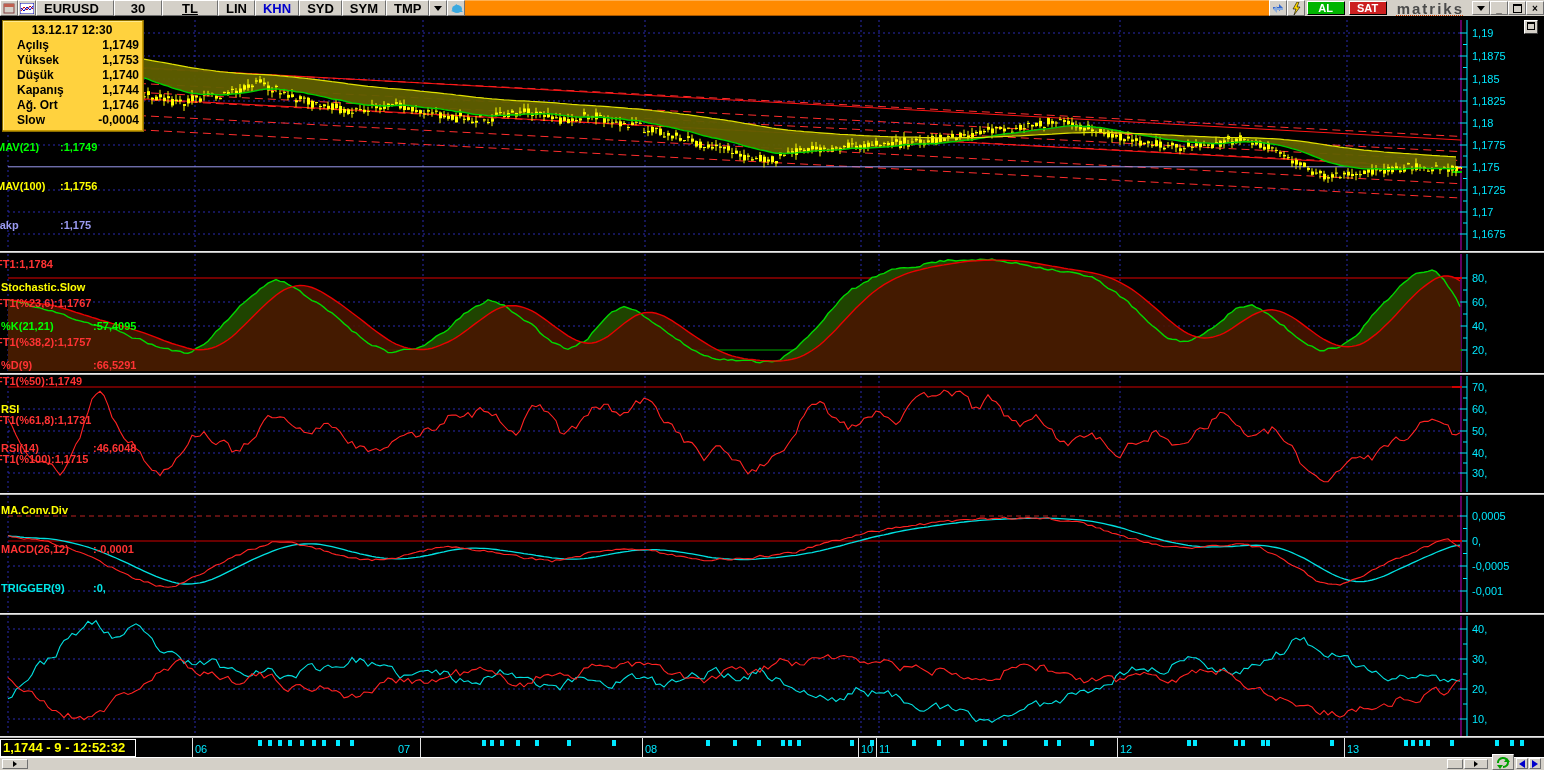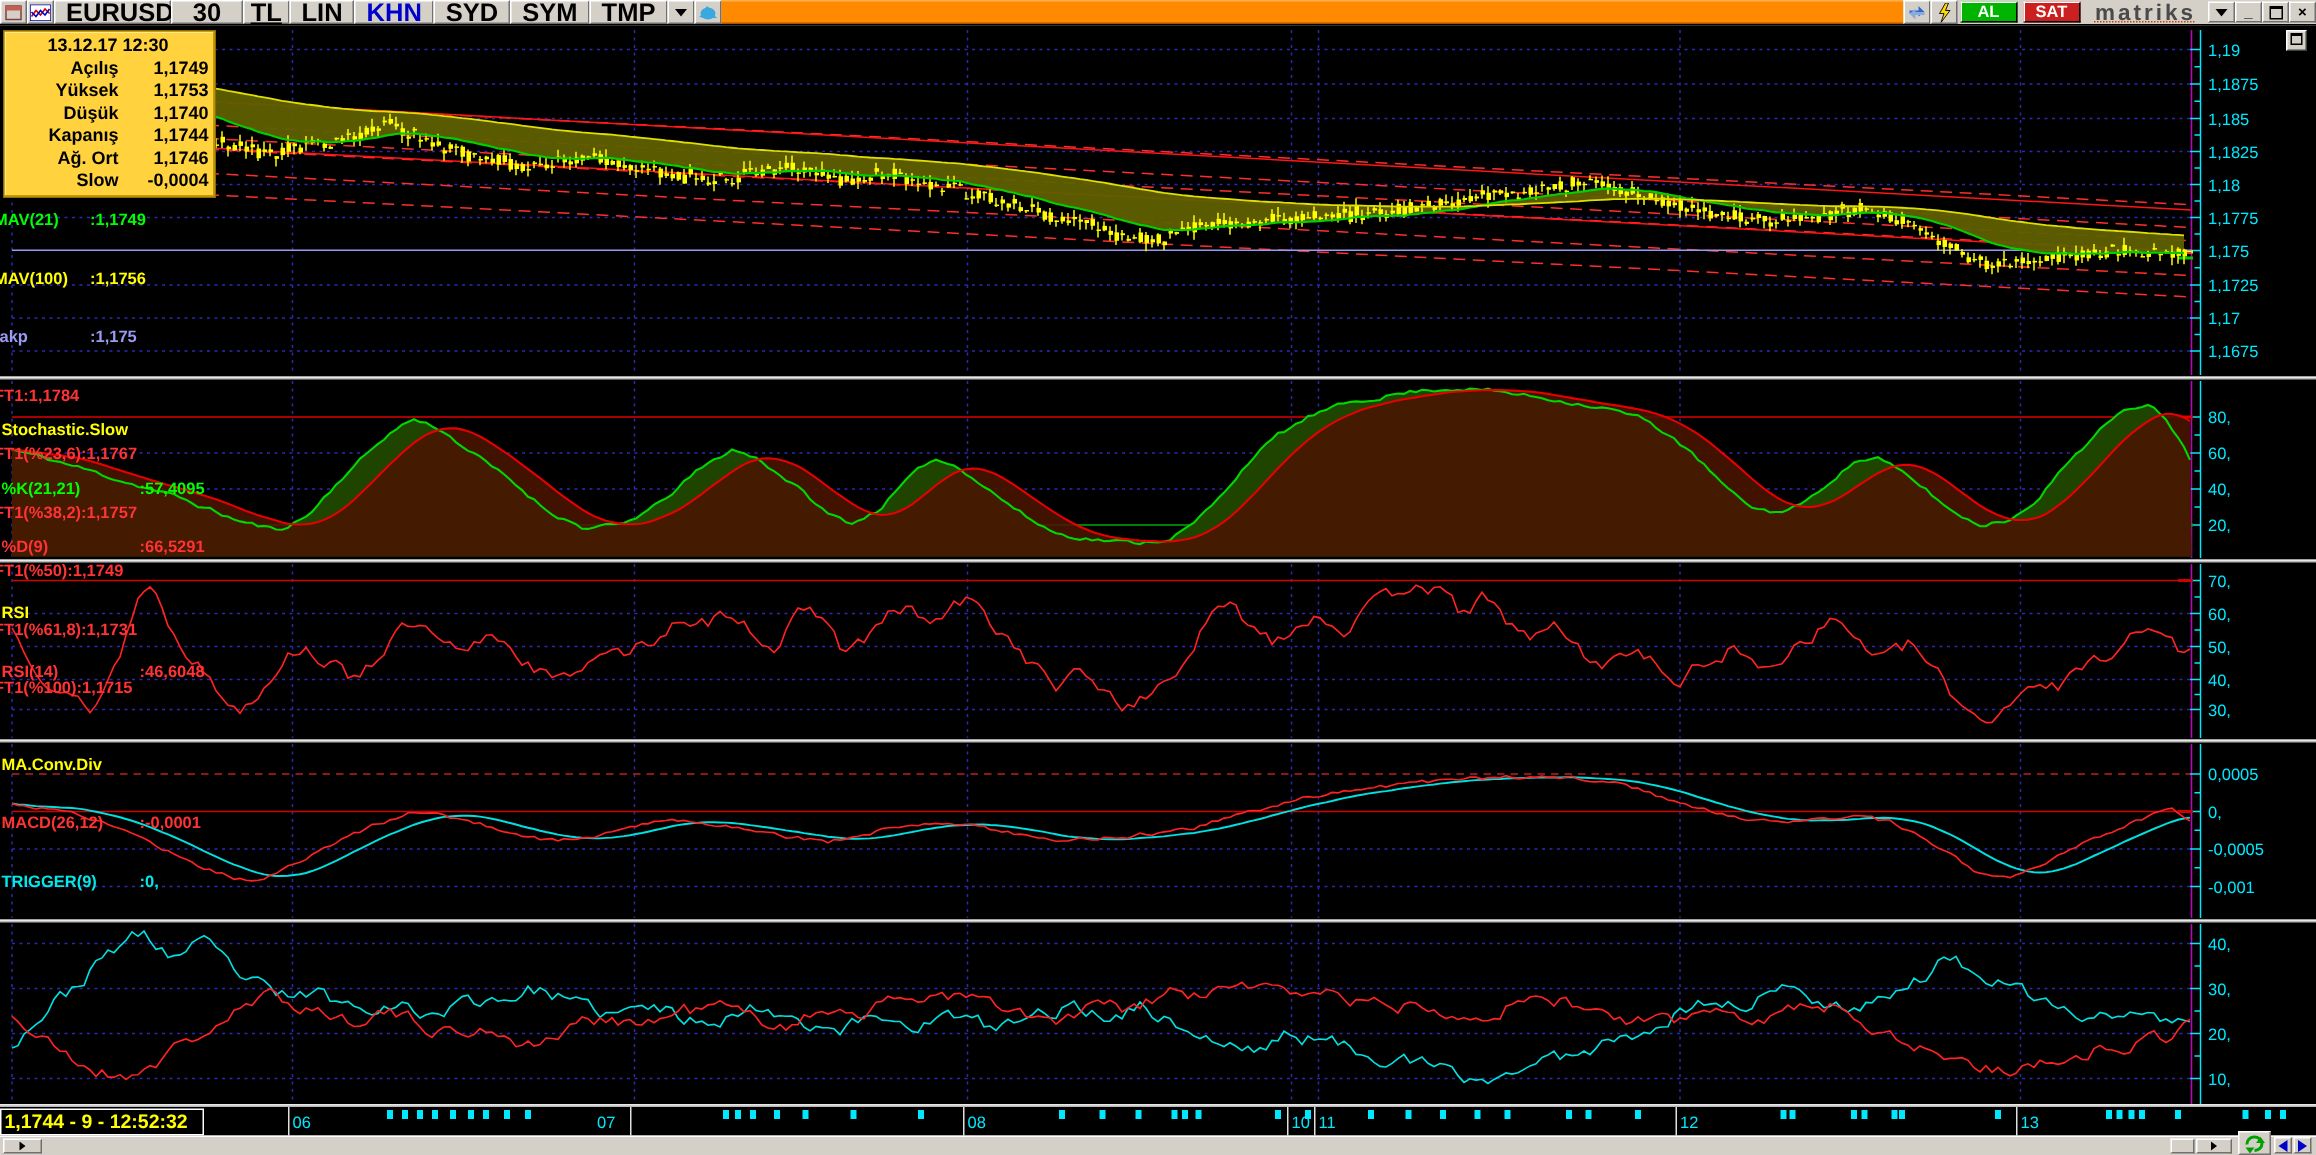--- a/index.html
+++ b/index.html
@@ -1,21 +1,21 @@
 <!DOCTYPE html>
 <html><head>
 <meta charset="utf-8">
 <style>
   html,body{margin:0;padding:0;background:#555;}
   #app{position:relative;width:1544px;height:770px;background:#000;overflow:hidden;
        font-family:"Liberation Sans",sans-serif;outline:1px solid #808080;}
   
   #toolbar{position:absolute;left:0;top:0;width:1544px;height:17px;background:#d4d0c8;
            display:flex;align-items:stretch;border-bottom:1px solid #000;box-sizing:border-box;}
-  .tbtn{font-weight:bold;font-size:17px;line-height:15px;color:#000;padding:0 7px;
+  .tbtn{font-weight:bold;font-size:13px;line-height:15px;color:#000;padding:0 7px;
         border-top:1px solid #fff;border-left:1px solid #fff;border-right:1px solid #707070;
         border-bottom:1px solid #707070;display:flex;align-items:center;justify-content:center;
         background:#d4d0c8;box-sizing:border-box;white-space:nowrap;}
   .ticon{width:18px;padding:0 1px;}
   .blue{color:#0000cc;}
   #titlebar-fill{flex:1;background:#ff8a00;border-top:1px solid #ffb050;border-bottom:1px solid #a85800;}
   .trade-btn{font-weight:bold;font-size:11px;color:#fff;width:36px;display:flex;align-items:center;
         justify-content:center;margin:1px 2px;border:1px solid #000;
         border-top-color:#fff;border-left-color:#fff;}
   #al-btn{background:#00b400;}
@@ -29,21 +29,21 @@
         border-top:5px solid #000;}
   
   #chart-svg{position:absolute;left:0;top:0;}
   .divider{position:absolute;left:0;width:1544px;height:2px;background:#b8b8b8;border-top:1px solid #e8e8e8;box-sizing:border-box;}
   
   #info-box{position:absolute;left:2px;top:20px;width:142px;background:#ffd23e;
         border:1px solid #8a6d00;box-shadow:inset -1px -1px 0 #c79a00, inset 1px 1px 0 #ffe98e;
         padding:2px 4px 3px 2px;box-sizing:border-box;}
   #info-box .ititle{font-weight:bold;font-size:12px;color:#000;text-align:center;line-height:15px;}
   .irow{display:flex;font-weight:bold;font-size:12px;color:#000;line-height:15px;}
-  .irow .il{width:62px;text-align:right;padding-left:12px;}
+  .irow .il{width:62px;padding-left:12px;}
   .irow .iv{flex:1;text-align:right;}
   
   #price-labels{position:absolute;left:-4px;top:115px;font-weight:bold;font-size:11px;line-height:13px;white-space:pre;}
   #price-labels .lbl{display:inline-block;min-width:64px;}
   .c-green{color:#00ff00;} .c-yellow{color:#ffff00;} .c-lav{color:#9a9af0;}
   .c-red{color:#ff3333;} .c-cyan{color:#00e8e8;}
   .ind-head{position:absolute;left:1px;font-weight:bold;font-size:11px;line-height:13px;white-space:pre;}
   .ind-head .lbl{display:inline-block;min-width:92px;}
   
   #timeline{position:absolute;left:0;top:738px;width:1544px;height:19px;background:#000;}
@@ -79,21 +79,21 @@
           <polyline points="1,8 4,4 7,7 10,3 13,6" fill="none" stroke="#cc0000"></polyline>
           <polyline points="1,5 4,8 7,4 10,7 13,3" fill="none" stroke="#0000cc"></polyline>
         </svg>
     </div>
     <div class="tbtn" style="width:78px;justify-content:flex-start;">
         <span>EURUSD</span>
       </div>
     <div class="tbtn" style="width:48px;">
         <span>30</span>
       </div>
-    <div class="tbtn" style="width:31px;text-decoration:underline;">
+    <div class="tbtn" style="width:56px;text-decoration:underline;">
         <span>TL</span>
       </div>
     <div class="tbtn">
         <span>LIN</span>
       </div>
     <div class="tbtn blue">
         <span>KHN</span>
       </div>
     <div class="tbtn">
         <span>SYD</span>

